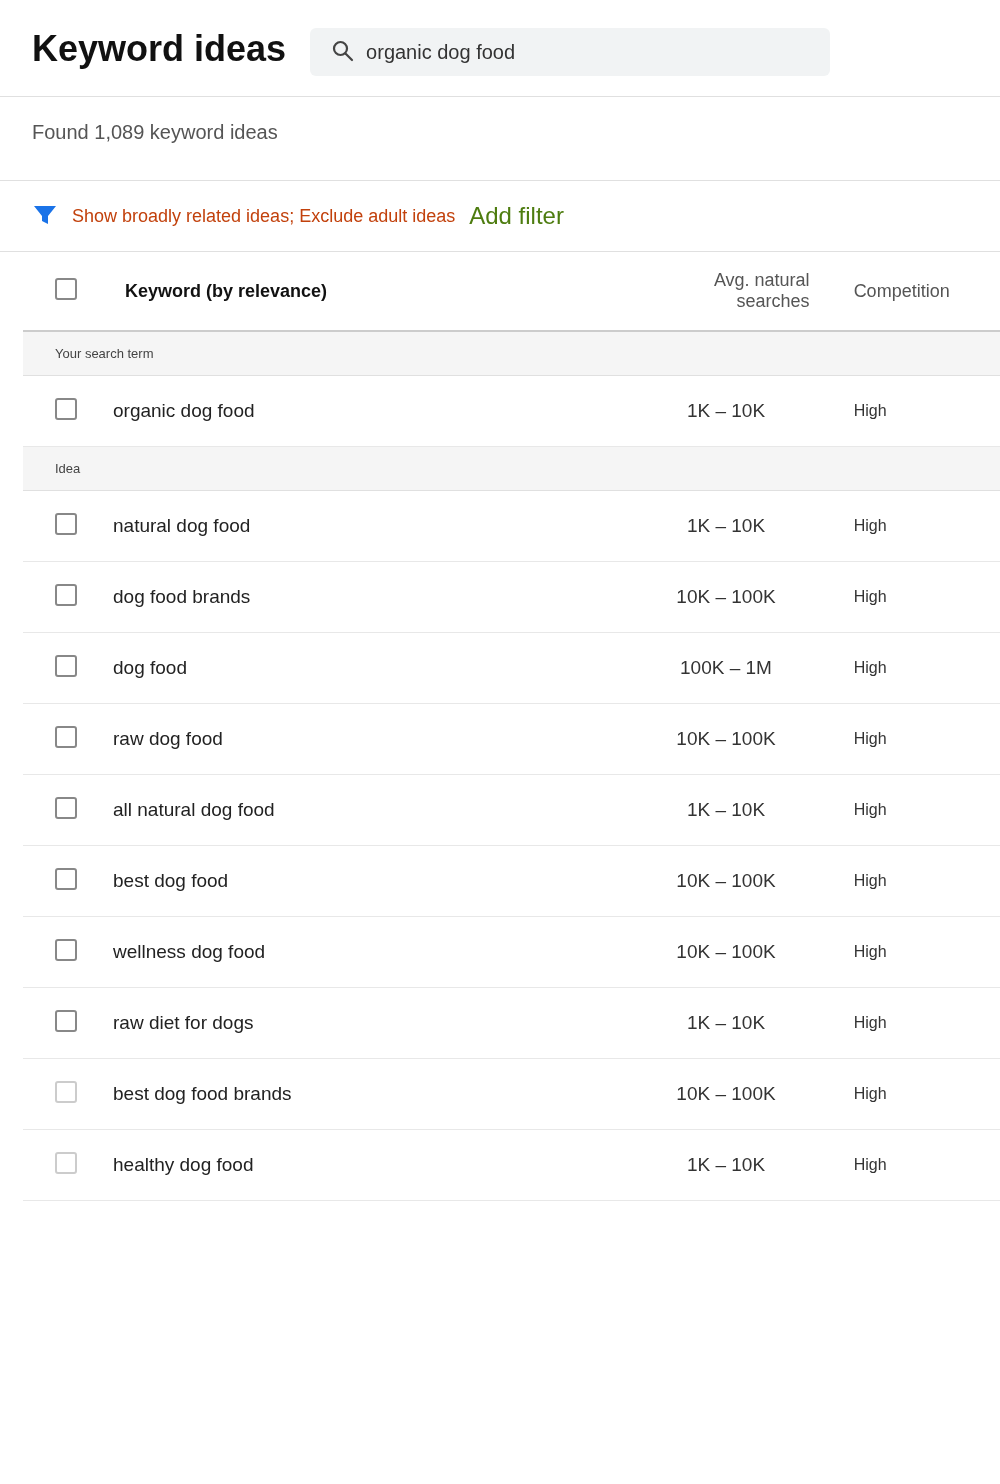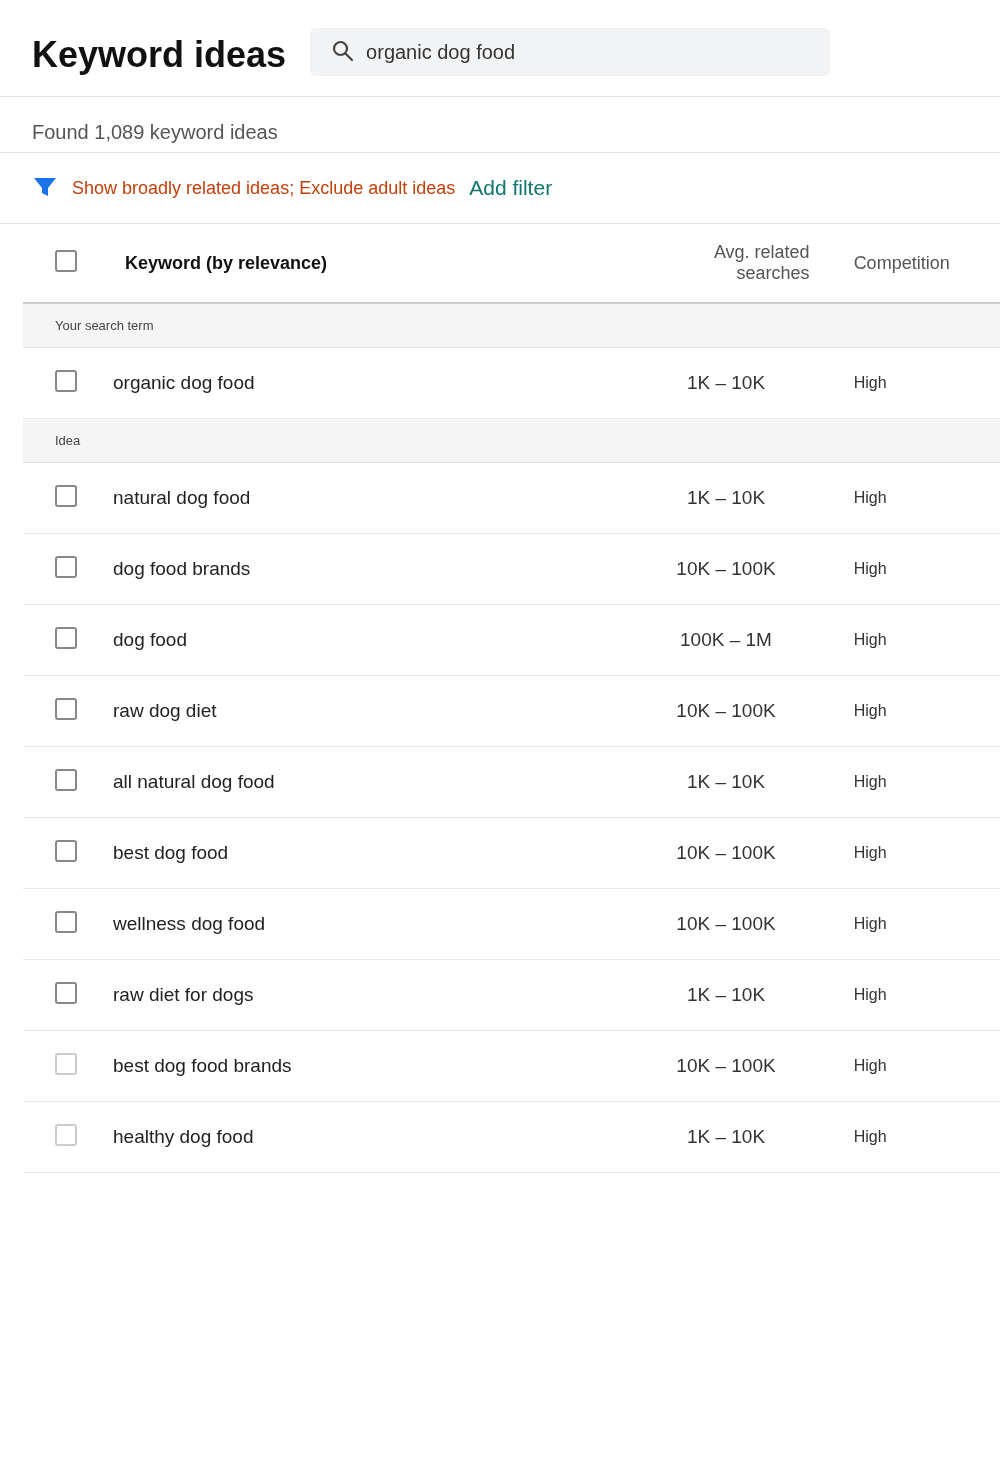--- a/index.html
+++ b/index.html
@@ -11,21 +11,21 @@
     body {
       font-family: Arial, sans-serif;
       background: #fff;
       width: 1000px;
       min-height: 1484px;
       color: #333;
     }
 
     .header {
       display: flex;
-      align-items: flex-end;
+      align-items: flex-start;
       padding: 28px 32px 20px 32px;
       border-bottom: 1px solid #e0e0e0;
       gap: 24px;
     }
 
     .page-title {
       font-size: 36px;
       font-weight: 700;
       color: #111;
       white-space: nowrap;
@@ -46,21 +46,21 @@
       color: #555;
       flex-shrink: 0;
     }
 
     .search-input-text {
       font-size: 20px;
       color: #333;
     }
 
     .found-count {
-      padding: 24px 32px 8px 32px;
+      padding: 24px 32px 36px 32px;
       font-size: 20px;
       color: #555;
       border-bottom: 1px solid #e0e0e0;
     }
 
     .filter-bar {
       display: flex;
       align-items: center;
       padding: 20px 32px;
       gap: 14px;
@@ -71,22 +71,22 @@
       color: #1a73e8;
     }
 
     .filter-links {
       font-size: 18px;
       color: #c2410c;
       cursor: pointer;
     }
 
     .filter-add {
-      font-size: 21px;
-      color: #0f766e;
+      font-size: 24px;
+      color: #4d7c0f;
       cursor: pointer;
     }
 
     .table {
       width: 100%;
       border-collapse: collapse;
       margin-left: 23px;
     }
 
     .table-header-row {
@@ -217,21 +217,21 @@
   <span class="filter-add">Add filter</span>
 </div>
 
 <table class="table">
   <thead>
     <tr class="table-header-row">
       <td class="header-checkbox-cell">
         <span class="checkbox-box"></span>
       </td>
       <th class="col-keyword th-keyword-label">Keyword (by relevance)</th>
-      <th class="col-searches th-label">Avg. related searches</th>
+      <th class="col-searches th-label">Avg. natural searches</th>
       <th class="col-competition th-label">Competition</th>
     </tr>
   </thead>
   <tbody id="table-body">
   <tr class="section-header-row">
         <td colspan="4" class="section-header-cell">Your search term</td>
       </tr>
       <tr class="data-row">
       <td class="checkbox-cell">
         <span class="checkbox-box"></span>
@@ -264,21 +264,21 @@
         <span class="checkbox-box"></span>
       </td>
       <td class="keyword-cell">dog food</td>
       <td class="searches-cell">100K – 1M</td>
       <td class="competition-cell">High</td>
     </tr>
       <tr class="data-row">
       <td class="checkbox-cell">
         <span class="checkbox-box"></span>
       </td>
-      <td class="keyword-cell">raw dog diet</td>
+      <td class="keyword-cell">raw dog food</td>
       <td class="searches-cell">10K – 100K</td>
       <td class="competition-cell">High</td>
     </tr>
       <tr class="data-row">
       <td class="checkbox-cell">
         <span class="checkbox-box"></span>
       </td>
       <td class="keyword-cell">all natural dog food</td>
       <td class="searches-cell">1K – 10K</td>
       <td class="competition-cell">High</td>

